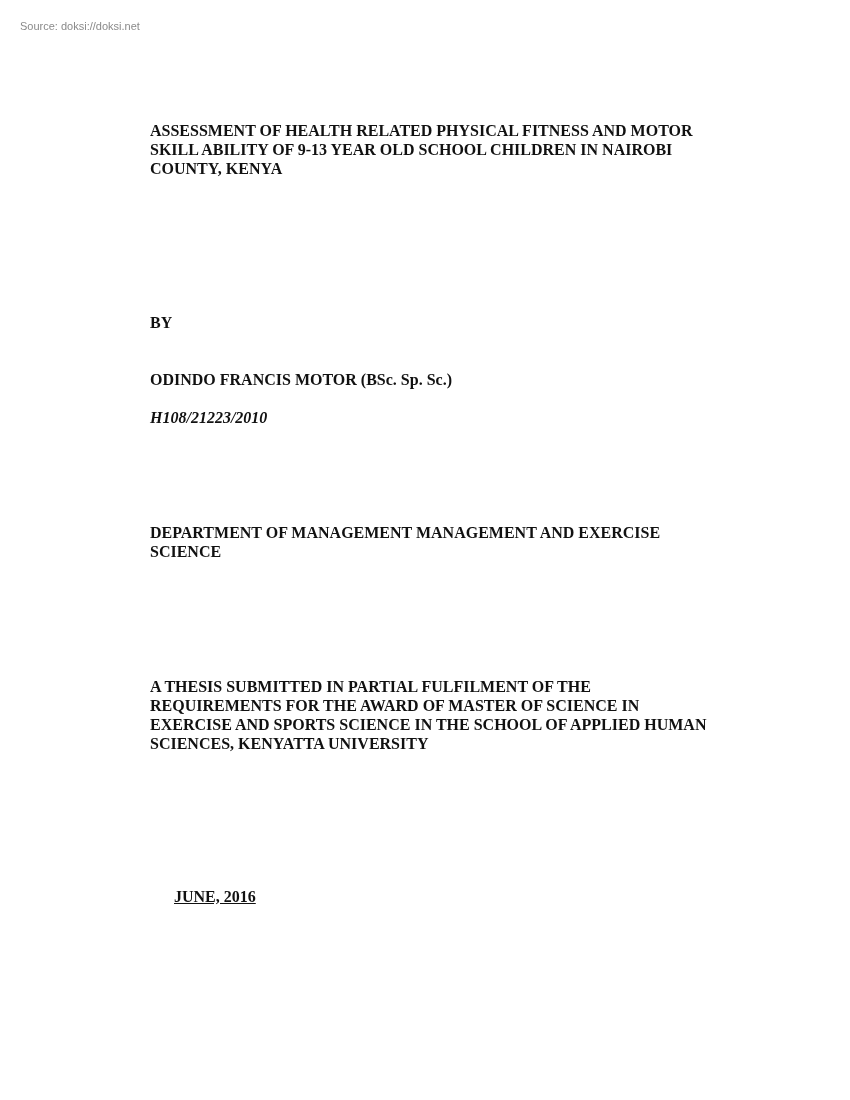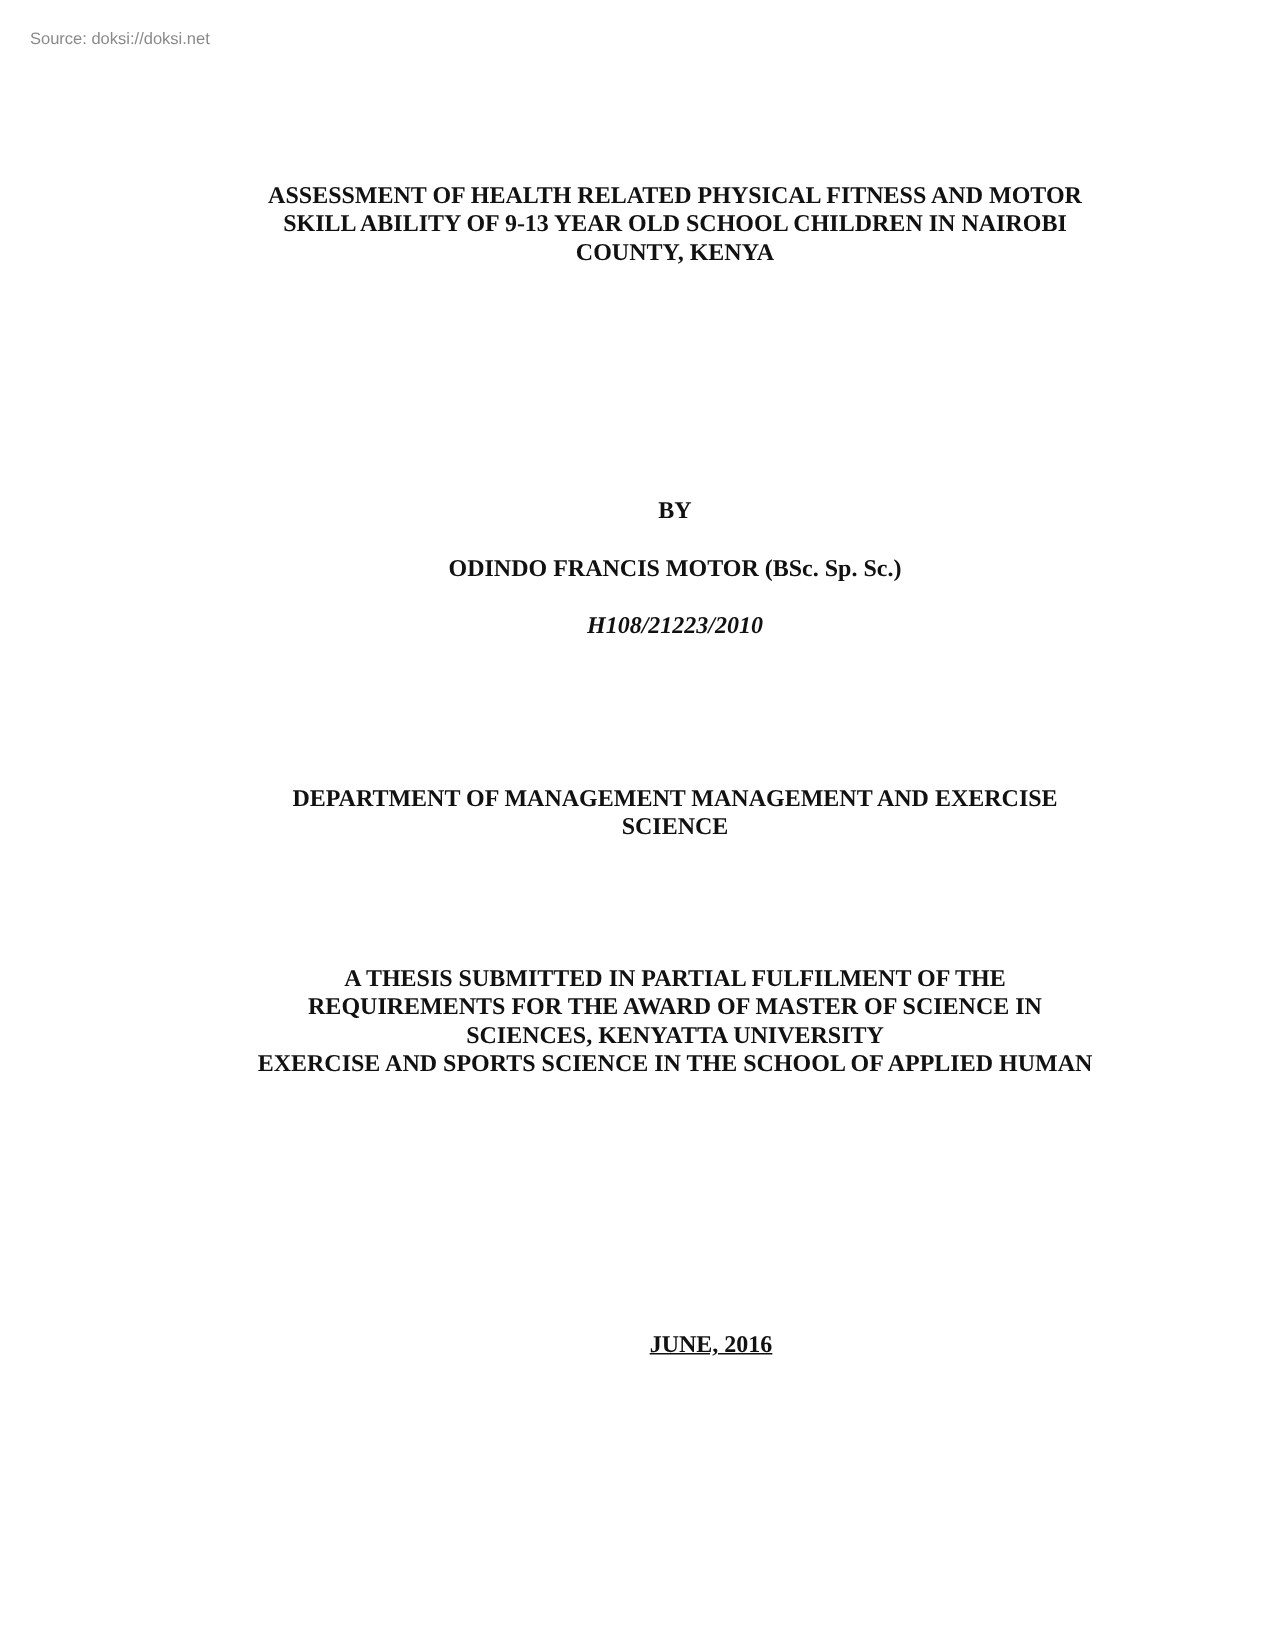--- a/index.html
+++ b/index.html
@@ -20,51 +20,50 @@
       left: 20px;
       top: 20px;
       font-family: "Liberation Sans", "DejaVu Sans", sans-serif;
       font-size: 11px;
       color: #8a8a8a;
     }
     .block {
       position: absolute;
       left: 150px;
       width: 600px;
-      text-align: center;
       font-weight: bold;
       font-size: 16px;
       line-height: 19px;
     }
     .block div {
       white-space: nowrap;
     }
   </style>
 </head>
 <body>
 
 <div class="source">Source: doksi://doksi.net</div>
 
 <div class="block" style="top:121px;">
   <div>ASSESSMENT OF HEALTH RELATED PHYSICAL FITNESS AND MOTOR</div>
   <div>SKILL ABILITY OF 9-13 YEAR OLD SCHOOL CHILDREN IN NAIROBI</div>
   <div>COUNTY, KENYA</div>
 </div>
 
-<div class="block" style="top:331px;">BY</div>
+<div class="block" style="top:313px;">BY</div>
 
 <div class="block" style="top:370px;">ODINDO FRANCIS MOTOR (BSc. Sp. Sc.)</div>
 
 <div class="block" style="top:408px;font-style:italic;">H108/21223/2010</div>
 
 <div class="block" style="top:523px;">
   <div>DEPARTMENT OF MANAGEMENT MANAGEMENT AND EXERCISE</div>
   <div>SCIENCE</div>
 </div>
 
-<div class="block" style="top:643px;">
+<div class="block" style="top:677px;">
   <div>A THESIS SUBMITTED IN PARTIAL FULFILMENT OF THE</div>
   <div>REQUIREMENTS FOR THE AWARD OF MASTER OF SCIENCE IN</div>
+  <div>EXERCISE AND SPORTS SCIENCE IN THE SCHOOL OF APPLIED HUMAN</div>
   <div>SCIENCES, KENYATTA UNIVERSITY</div>
-  <div>EXERCISE AND SPORTS SCIENCE IN THE SCHOOL OF APPLIED HUMAN</div>
 </div>
 
 <div class="block" style="top:887px; left:174px;text-decoration:underline;">JUNE, 2016</div>
 
 </body></html>

